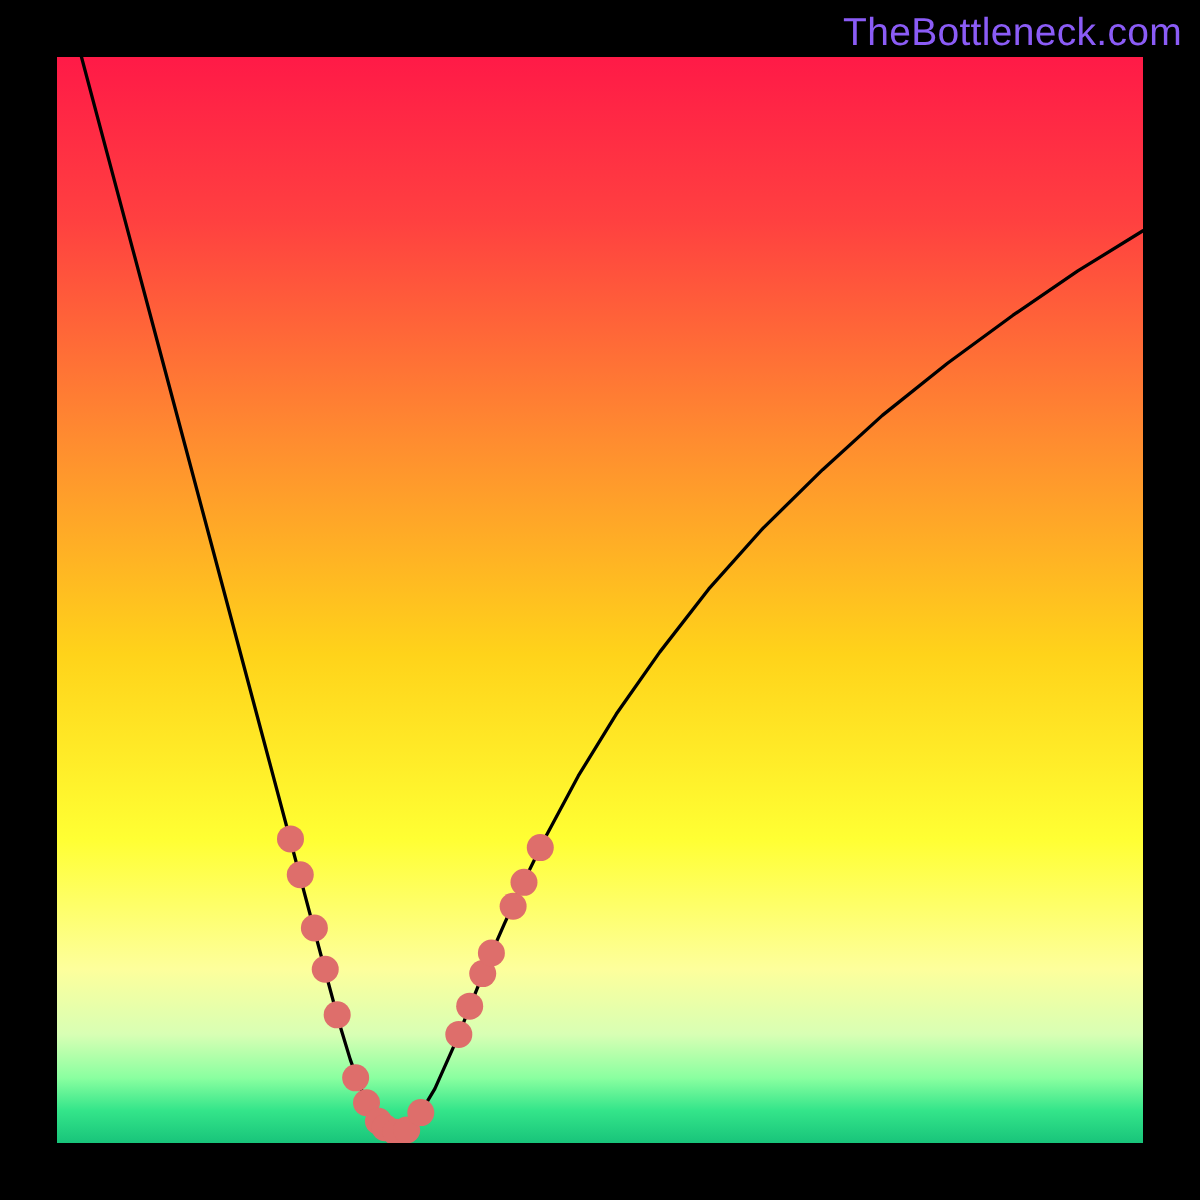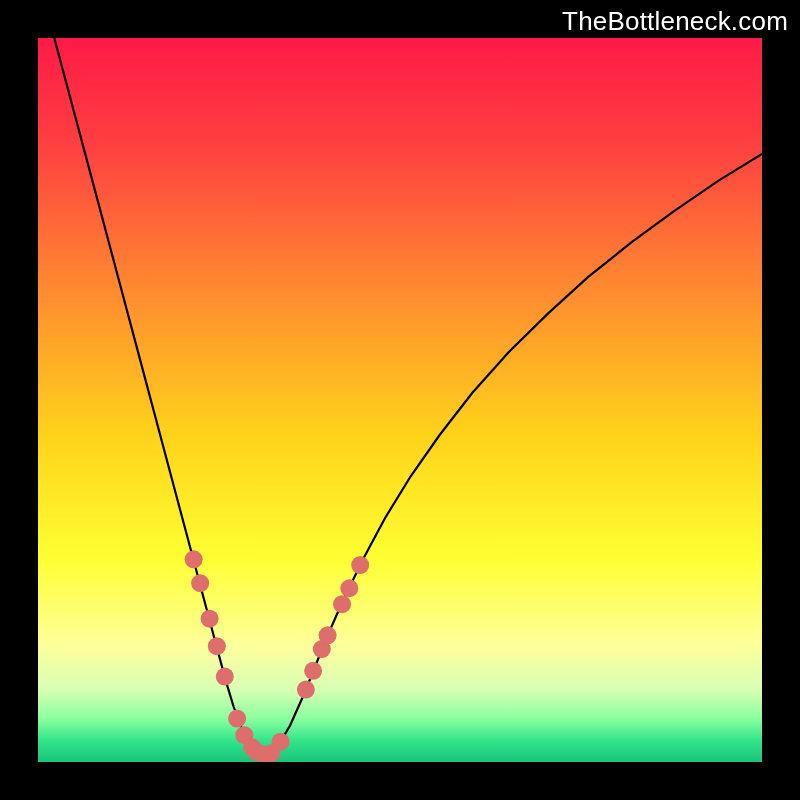--- a/index.html
+++ b/index.html
@@ -24,21 +24,21 @@
     left: 38px;
     top: 38px;
     width: 724px;
     height: 724px;
     overflow: hidden;
   }
   .watermark {
     position: absolute;
     top: 6px;
     right: 12px;
-    color: #ffffff;
+    color: #8b5cf6;
     font-size: 26px;
     font-weight: 500;
     letter-spacing: 0.2px;
     user-select: none;
   }
   svg {
     display: block;
   }
 </style>
 </head>

